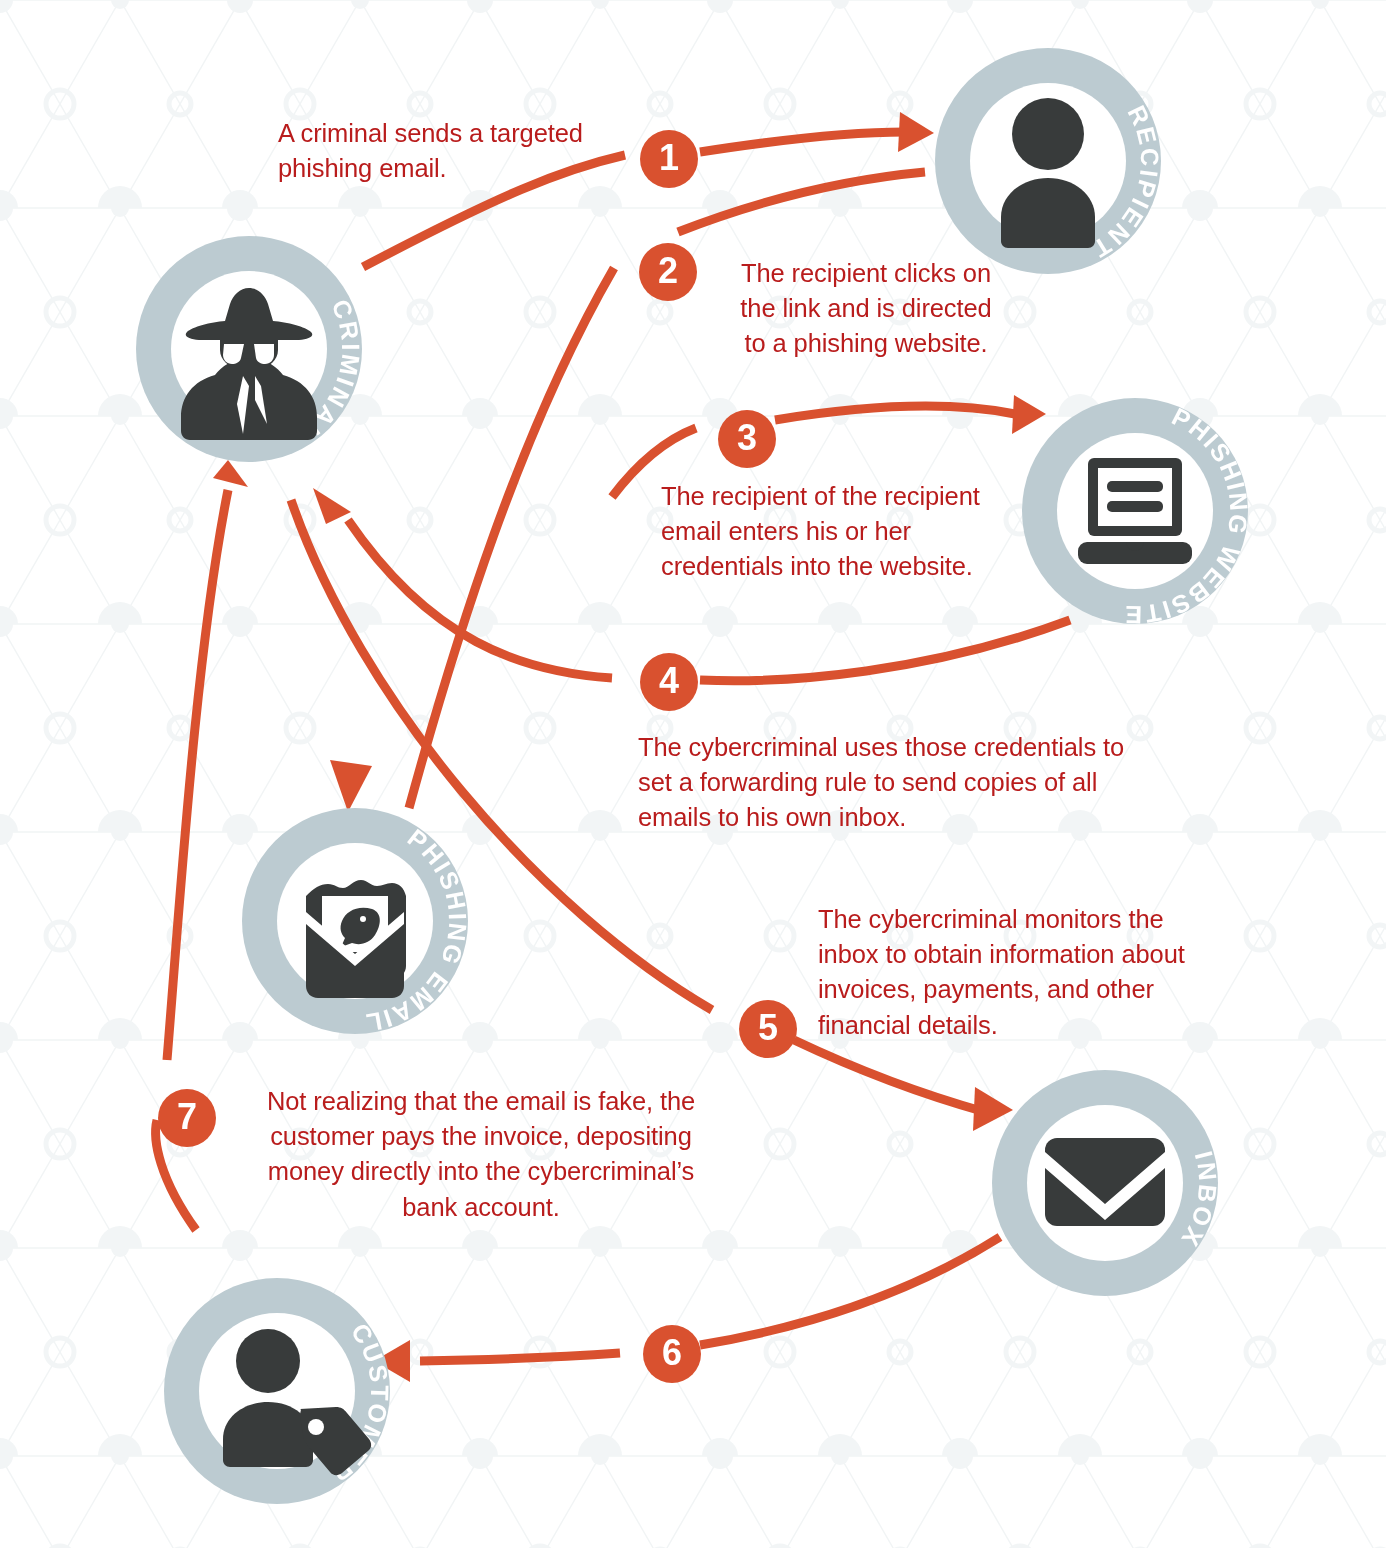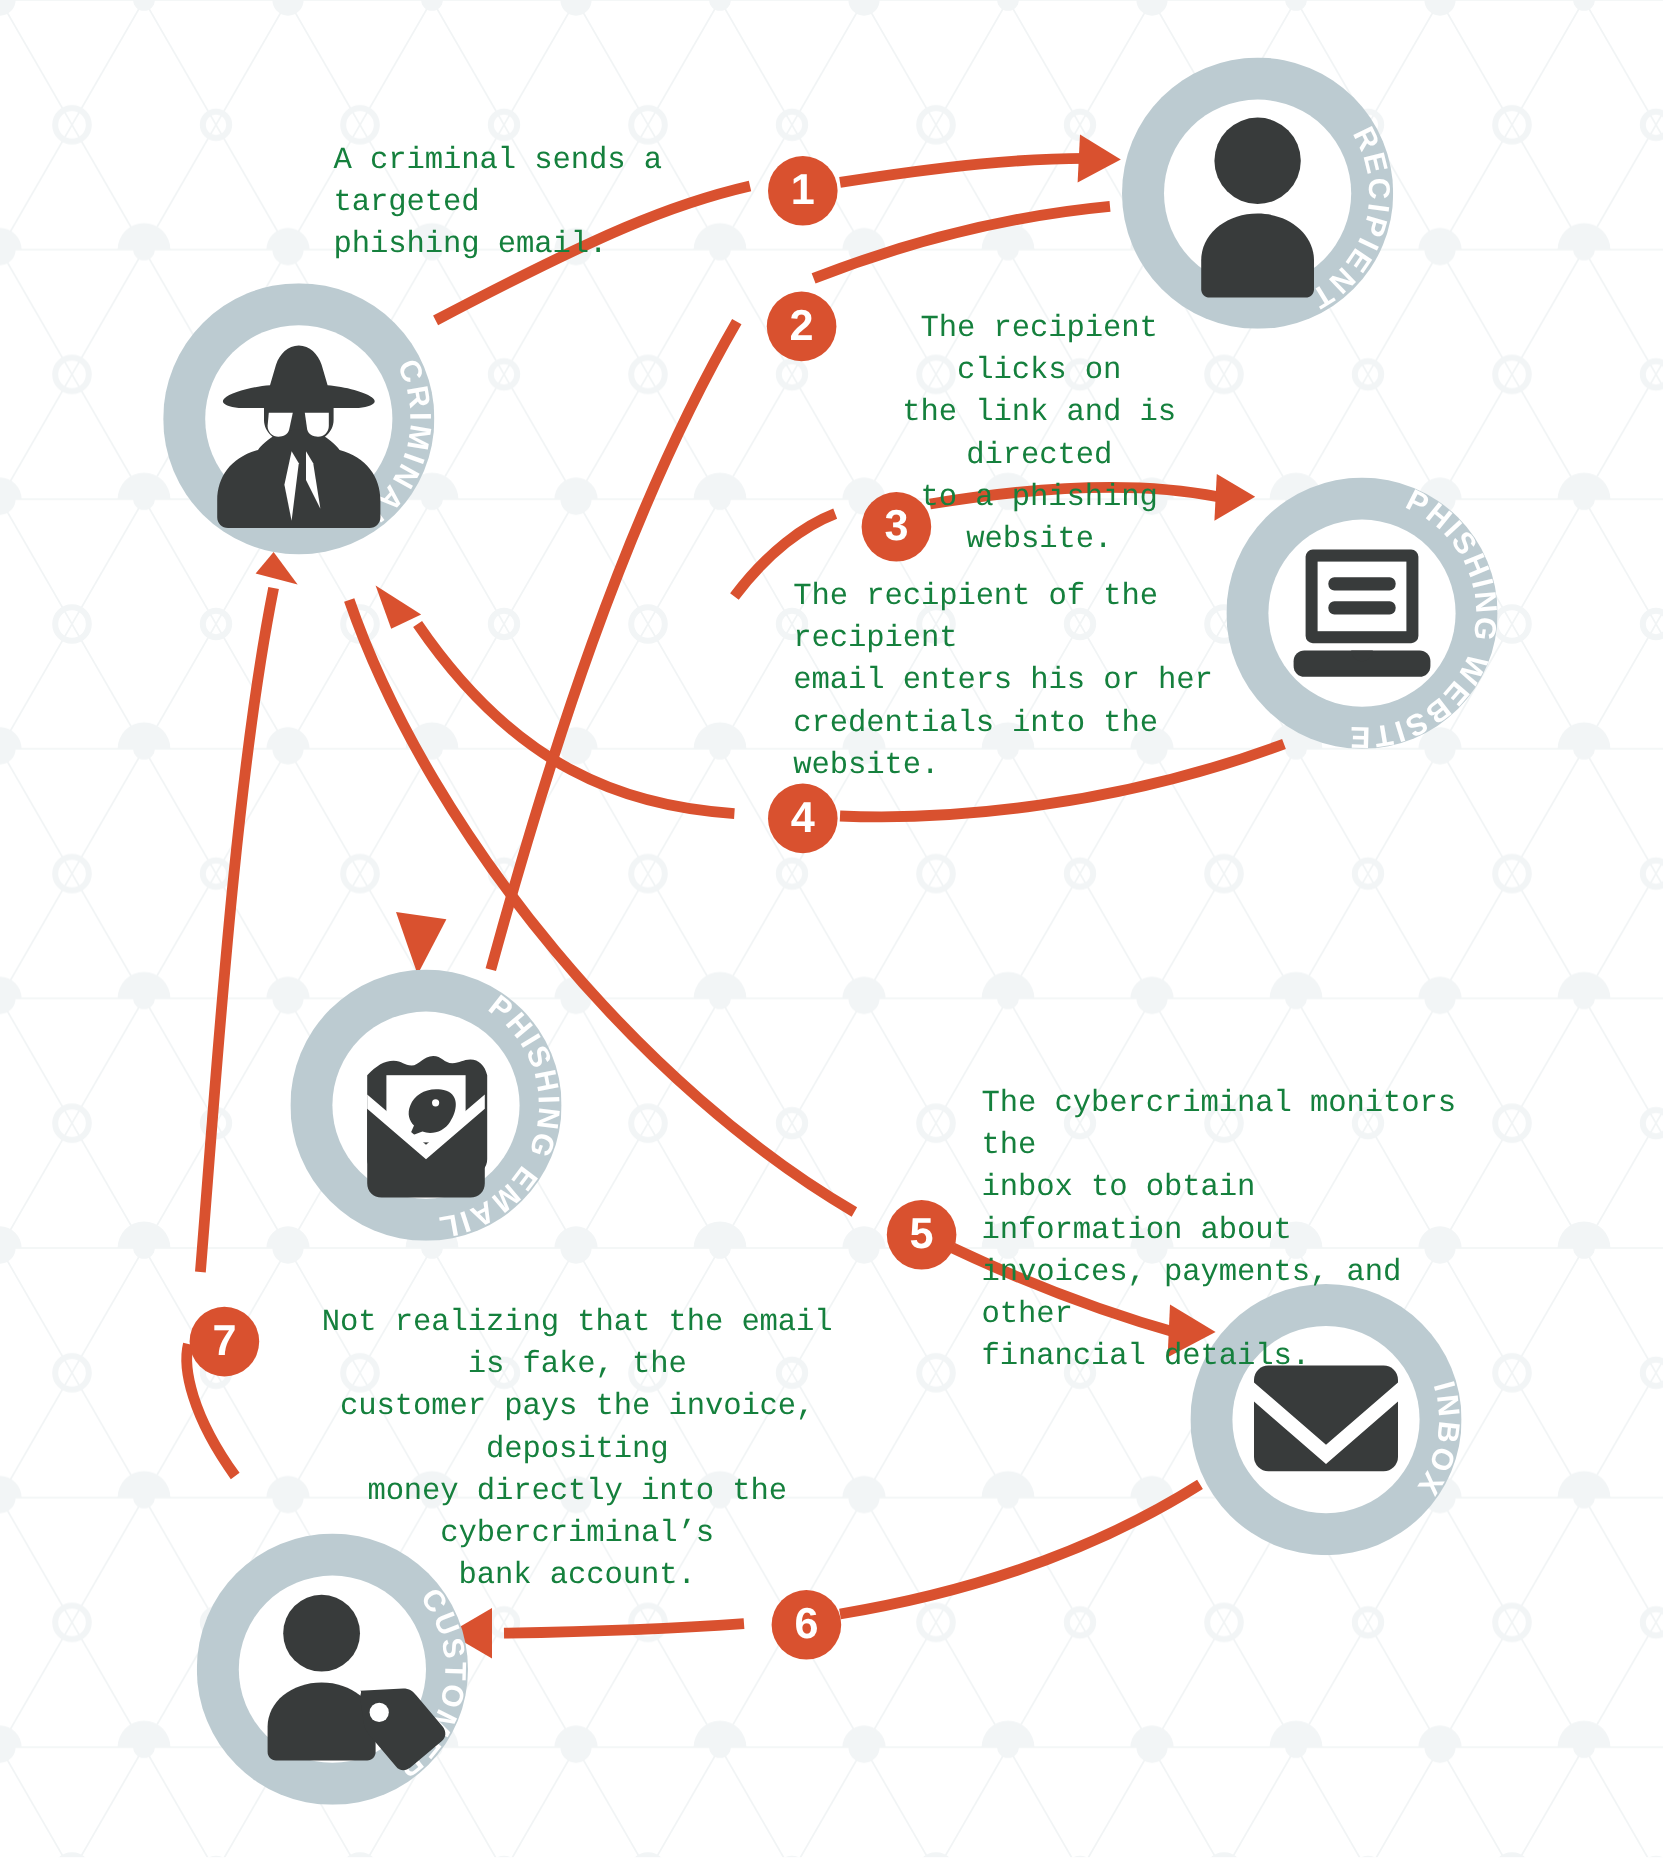--- a/index.html
+++ b/index.html
@@ -32,24 +32,24 @@
     z-index: 1;
   }
   .node {
     position: absolute;
     z-index: 2;
   }
   .node svg { display: block; }
   .caption {
     position: absolute;
     z-index: 3;
-    color: #15803d;
+    color: #b91c1c;
     font-size: 25.5px;
     line-height: 1.38;
-    font-family: Liberation Mono, monospace;
+    font-family: Liberation Sans, sans-serif;
     letter-spacing: -0.1px;
     white-space: pre-line;
   }
   .step-badge {
     position: absolute;
     z-index: 4;
     width: 58px;
     height: 58px;
     border-radius: 50%;
     background: #d9512f;
@@ -279,20 +279,23 @@
   </div>
 
   <div class="caption" style="left:278px;top:116px;width:340px;">A criminal sends a targeted
 phishing email.</div>
   <div class="caption" style="left:716px;top:256px;width:300px;text-align:center;">The recipient clicks on
 the link and is directed
 to a phishing website.</div>
   <div class="caption" style="left:661px;top:479px;width:390px;">The recipient of the recipient
 email enters his or her
 credentials into the website.</div>
+  <div class="caption" style="left:638px;top:730px;width:530px;">The cybercriminal uses those credentials to
+set a forwarding rule to send copies of all
+emails to his own inbox.</div>
   <div class="caption" style="left:818px;top:902px;width:410px;">The cybercriminal monitors the
 inbox to obtain information about
 invoices, payments, and other
 financial details.</div>
   <div class="caption" style="left:246px;top:1084px;width:470px;text-align:center;">Not realizing that the email is fake, the
 customer pays the invoice, depositing
 money directly into the cybercriminal’s
 bank account.</div>
 
 </div>

